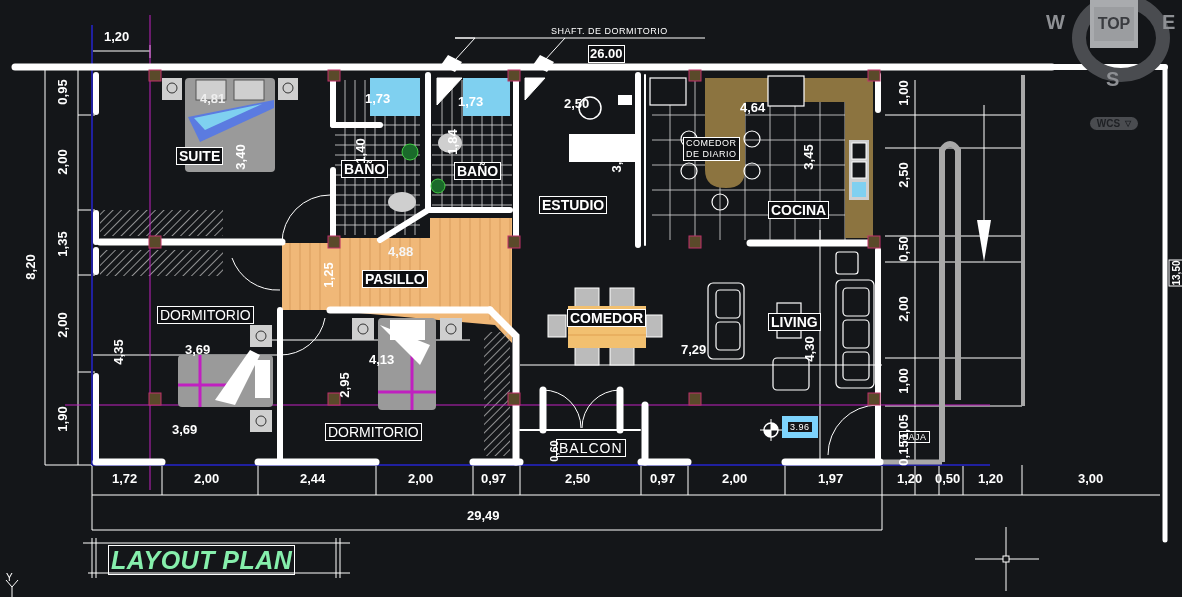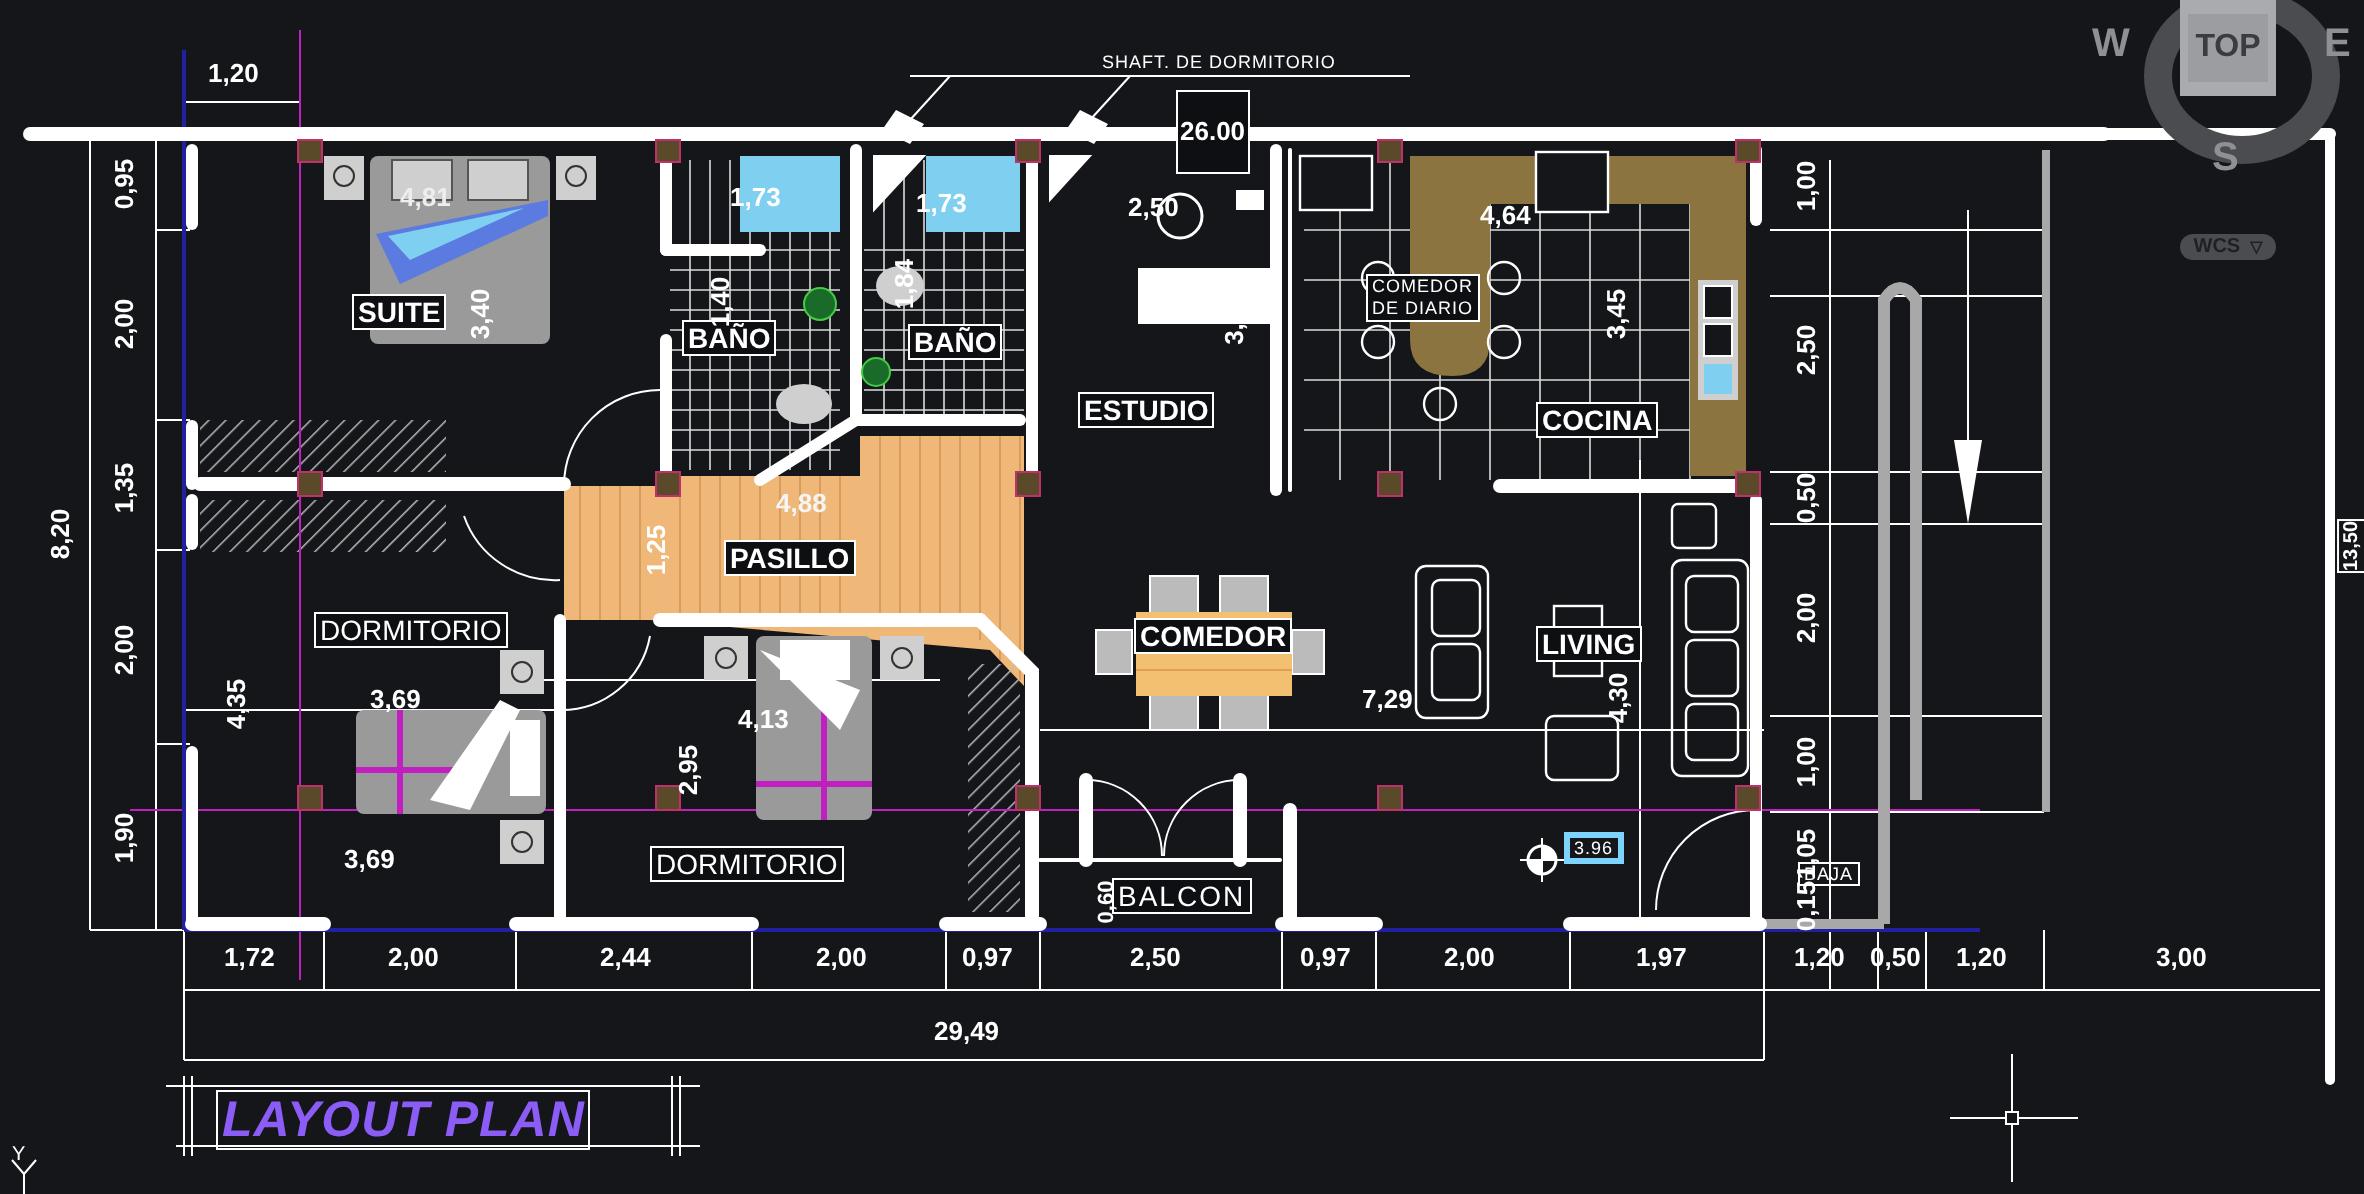--- a/index.html
+++ b/index.html
@@ -2,21 +2,21 @@
 <html><head>
 <meta charset="utf-8">
 <style>
   html, body { margin:0; padding:0; background:#141619; }
   body { width:1182px; height:597px; overflow:hidden; position:relative; font-family:"Liberation Sans", sans-serif; }
   #canvas { position:absolute; left:0; top:0; width:1182px; height:597px; }
   .lbl { position:absolute; color:#fff; font-family:"Liberation Sans", sans-serif; font-size:14px; font-weight:bold; background:#0e0f12; border:1px solid #fff; padding:0 2px; line-height:16px; white-space:nowrap; }
   .dim { position:absolute; color:#fff; font-family:"Liberation Sans", sans-serif; font-size:13px; font-weight:bold; white-space:nowrap; line-height:14px; }
   .dimv { transform:rotate(-90deg); transform-origin:center center; }
   .small { position:absolute; color:#fff; font-family:"Liberation Sans", sans-serif; font-size:9px; letter-spacing:0.5px; white-space:nowrap; }
-  .title { position:absolute; left:108px; top:545px; color:#8b5cf6; font-size:25px; font-weight:bold; font-style:italic; letter-spacing:0.5px; border:1px solid #fff; padding:0 2px; line-height:28px; font-family:"Liberation Sans", sans-serif; }
+  .title { position:absolute; left:108px; top:545px; color:#86efac; font-size:25px; font-weight:bold; font-style:italic; letter-spacing:0.5px; border:1px solid #fff; padding:0 2px; line-height:28px; font-family:"Liberation Sans", sans-serif; }
   .viewcube { position:absolute; left:1062px; top:-6px; width:110px; height:92px; }
   .vc-ring { position:absolute; left:10px; top:0px; width:98px; height:88px; border-radius:50%; border:14px solid #4a4c50; box-sizing:border-box; }
   .vc-top { position:absolute; left:28px; top:6px; width:48px; height:48px; background:#a9abae; color:#3a3c40; font-weight:bold; font-size:16px; display:flex; align-items:center; justify-content:center; }
   .vc-top span { background:#9b9da0; padding:8px 4px; }
   .vc-dir { position:absolute; color:#8e9094; font-size:20px; font-weight:bold; font-family:"Liberation Sans", sans-serif; }
   .wcs { position:absolute; left:1090px; top:117px; width:48px; height:13px; background:#4a4c50; border-radius:7px; color:#1e2024; font-size:10px; font-weight:bold; display:flex; align-items:center; justify-content:center; gap:5px; }
 </style>
 </head>
 <body>
 
@@ -366,21 +366,21 @@
   </g>
 
   <g stroke="#fff" stroke-width="1" fill="none">
     <line x1="6" y1="580" x2="12" y2="587"></line>
       <line x1="18" y1="580" x2="12" y2="587"></line>
       <line x1="12" y1="587" x2="12" y2="597"></line>
   </g>
 </svg>
 
 <div class="small" style="left:551px;top:26px;">SHAFT. DE DORMITORIO</div>
-<div class="lbl" style="left:588px;top:45px;font-size:13px;padding:12px 1px;">26.00</div>
+<div class="lbl" style="left:588px;top:45px;font-size:13px;padding:0 1px;">26.00</div>
 
 <div class="lbl" style="left:176px;top:147px;">SUITE</div>
 <div class="lbl" style="left:341px;top:160px;">BAÑO</div>
 <div class="lbl" style="left:454px;top:162px;">BAÑO</div>
 <div class="lbl" style="left:539px;top:196px;">ESTUDIO</div>
 <div class="lbl" style="left:683px;top:137px;font-size:9px;font-weight:normal;line-height:11px;letter-spacing:0.5px;">
   <div>COMEDOR</div>
   <div>DE DIARIO</div>
 </div>
 <div class="lbl" style="left:768px;top:201px;">COCINA</div>
@@ -438,21 +438,21 @@
 <div class="dim dimv" style="left:316px;top:268px;">1,25</div>
 <div class="dim" style="left:185px;top:343px;">3,69</div>
 <div class="dim" style="left:172px;top:423px;">3,69</div>
 <div class="dim dimv" style="left:106px;top:345px;">4,35</div>
 <div class="dim" style="left:369px;top:353px;">4,13</div>
 <div class="dim dimv" style="left:332px;top:378px;">2,95</div>
 <div class="dim" style="left:681px;top:343px;">7,29</div>
 <div class="dim dimv" style="left:797px;top:342px;">4,30</div>
 <div class="dim dimv" style="left:543px;top:444px;font-size:11px;">0,60</div>
 
-<div class="small" style="left:782px;top:416px;border:3px solid #7dd3fc;padding:0 2px;font-size:9px;">3.96</div>
+<div class="small" style="left:782px;top:416px;border:6px solid #7dd3fc;padding:0 2px;font-size:9px;">3.96</div>
 <div class="small" style="left:899px;top:431px;border:1px solid #fff;padding:0 2px;">BAJA</div>
 
 <div class="title">LAYOUT PLAN</div>
 
 <div class="viewcube">
   <div class="vc-ring"></div>
   <div class="vc-top">
       <span>TOP</span>
     </div>
   <div class="vc-dir" style="left:-16px;top:17px;">W</div>

